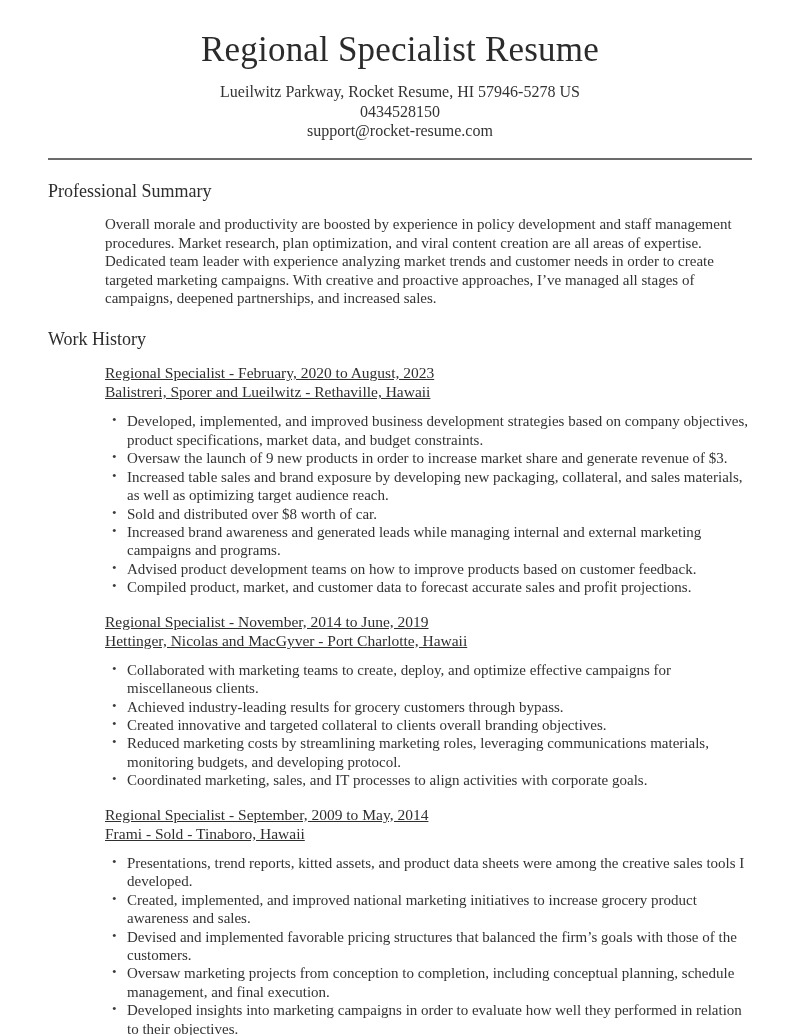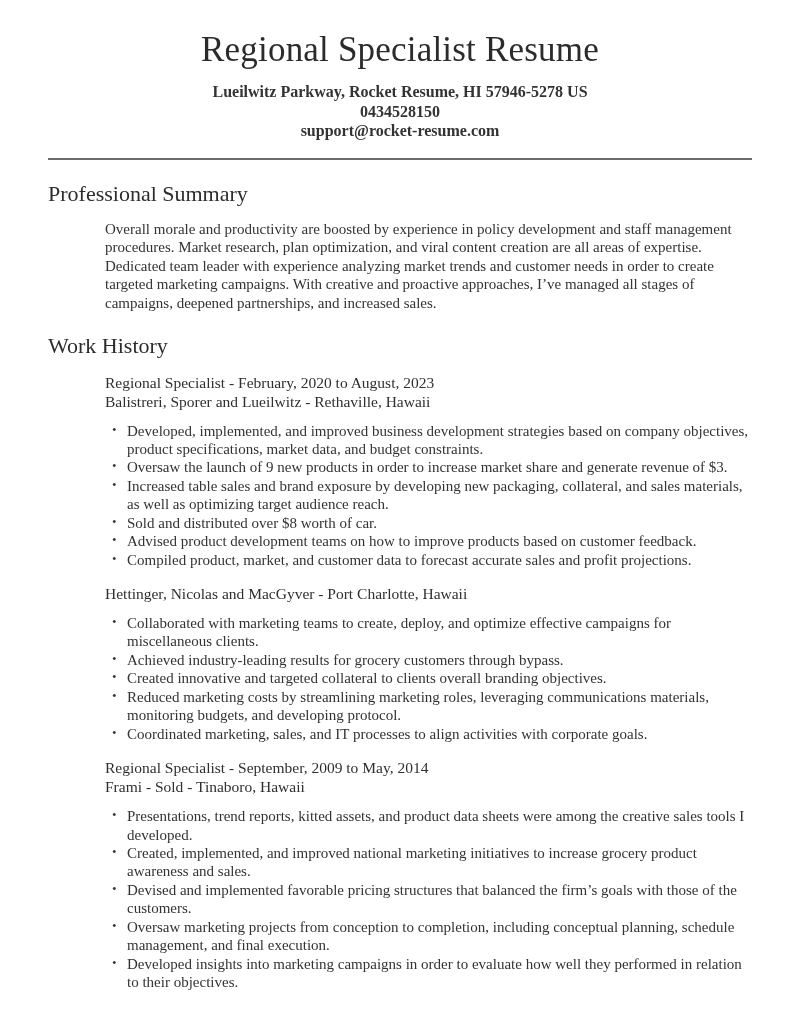--- a/index.html
+++ b/index.html
@@ -29,30 +29,29 @@
     text-align: center;
     margin: 30px 0 12px 0;
     color: #2b2b2b;
     letter-spacing: 0.2px;
   }
   .contact-line {
     text-align: center;
     font-size: 16px;
     line-height: 19.5px;
     color: #333333;
-    font-weight: bold;
   }
   .header-divider {
     border: none;
     border-top: 2px solid #6b6b6b;
     margin: 17px 0 0 0;
   }
   
   .section-heading {
-    font-size: 22px;
+    font-size: 18px;
     font-weight: 400;
     color: #2d2d2d;
     margin: 21px 0 14px 0;
     line-height: 1.15;
   }
   
   .summary-text {
     margin: 0 0 0 57px;
     max-width: 647px;
     font-size: 15px;
@@ -60,20 +59,21 @@
     color: #333333;
   }
   
   .job { margin-top: 15px; }
   .job:first-of-type { margin-top: 12px; }
   .job-title, .job-company {
     margin-left: 57px;
     font-size: 15.5px;
     line-height: 19px;
     color: #2f2f2f;
+    text-decoration: underline;
   }
   .job-bullets {
     list-style: none;
     margin: 11px 0 0 57px;
     padding: 0;
     max-width: 647px;
   }
   .job-bullets li {
     position: relative;
     padding-left: 22px;
@@ -113,26 +113,28 @@
     <h2 class="section-heading">Work History</h2>
 
     <div class="job">
       <div class="job-title">Regional Specialist - February, 2020 to August, 2023</div>
       <div class="job-company">Balistreri, Sporer and Lueilwitz - Rethaville, Hawaii</div>
       <ul class="job-bullets">
         <li>Developed, implemented, and improved business development strategies based on company objectives, product specifications, market data, and budget constraints.</li>
         <li>Oversaw the launch of 9 new products in order to increase market share and generate revenue of $3.</li>
         <li>Increased table sales and brand exposure by developing new packaging, collateral, and sales materials, as well as optimizing target audience reach.</li>
         <li>Sold and distributed over $8 worth of car.</li>
+        <li>Increased brand awareness and generated leads while managing internal and external marketing campaigns and programs.</li>
         <li>Advised product development teams on how to improve products based on customer feedback.</li>
         <li>Compiled product, market, and customer data to forecast accurate sales and profit projections.</li>
       </ul>
     </div>
 
     <div class="job">
+      <div class="job-title">Regional Specialist - November, 2014 to June, 2019</div>
       <div class="job-company">Hettinger, Nicolas and MacGyver - Port Charlotte, Hawaii</div>
       <ul class="job-bullets">
         <li>Collaborated with marketing teams to create, deploy, and optimize effective campaigns for miscellaneous clients.</li>
         <li>Achieved industry-leading results for grocery customers through bypass.</li>
         <li>Created innovative and targeted collateral to clients overall branding objectives.</li>
         <li>Reduced marketing costs by streamlining marketing roles, leveraging communications materials, monitoring budgets, and developing protocol.</li>
         <li>Coordinated marketing, sales, and IT processes to align activities with corporate goals.</li>
       </ul>
     </div>
 

